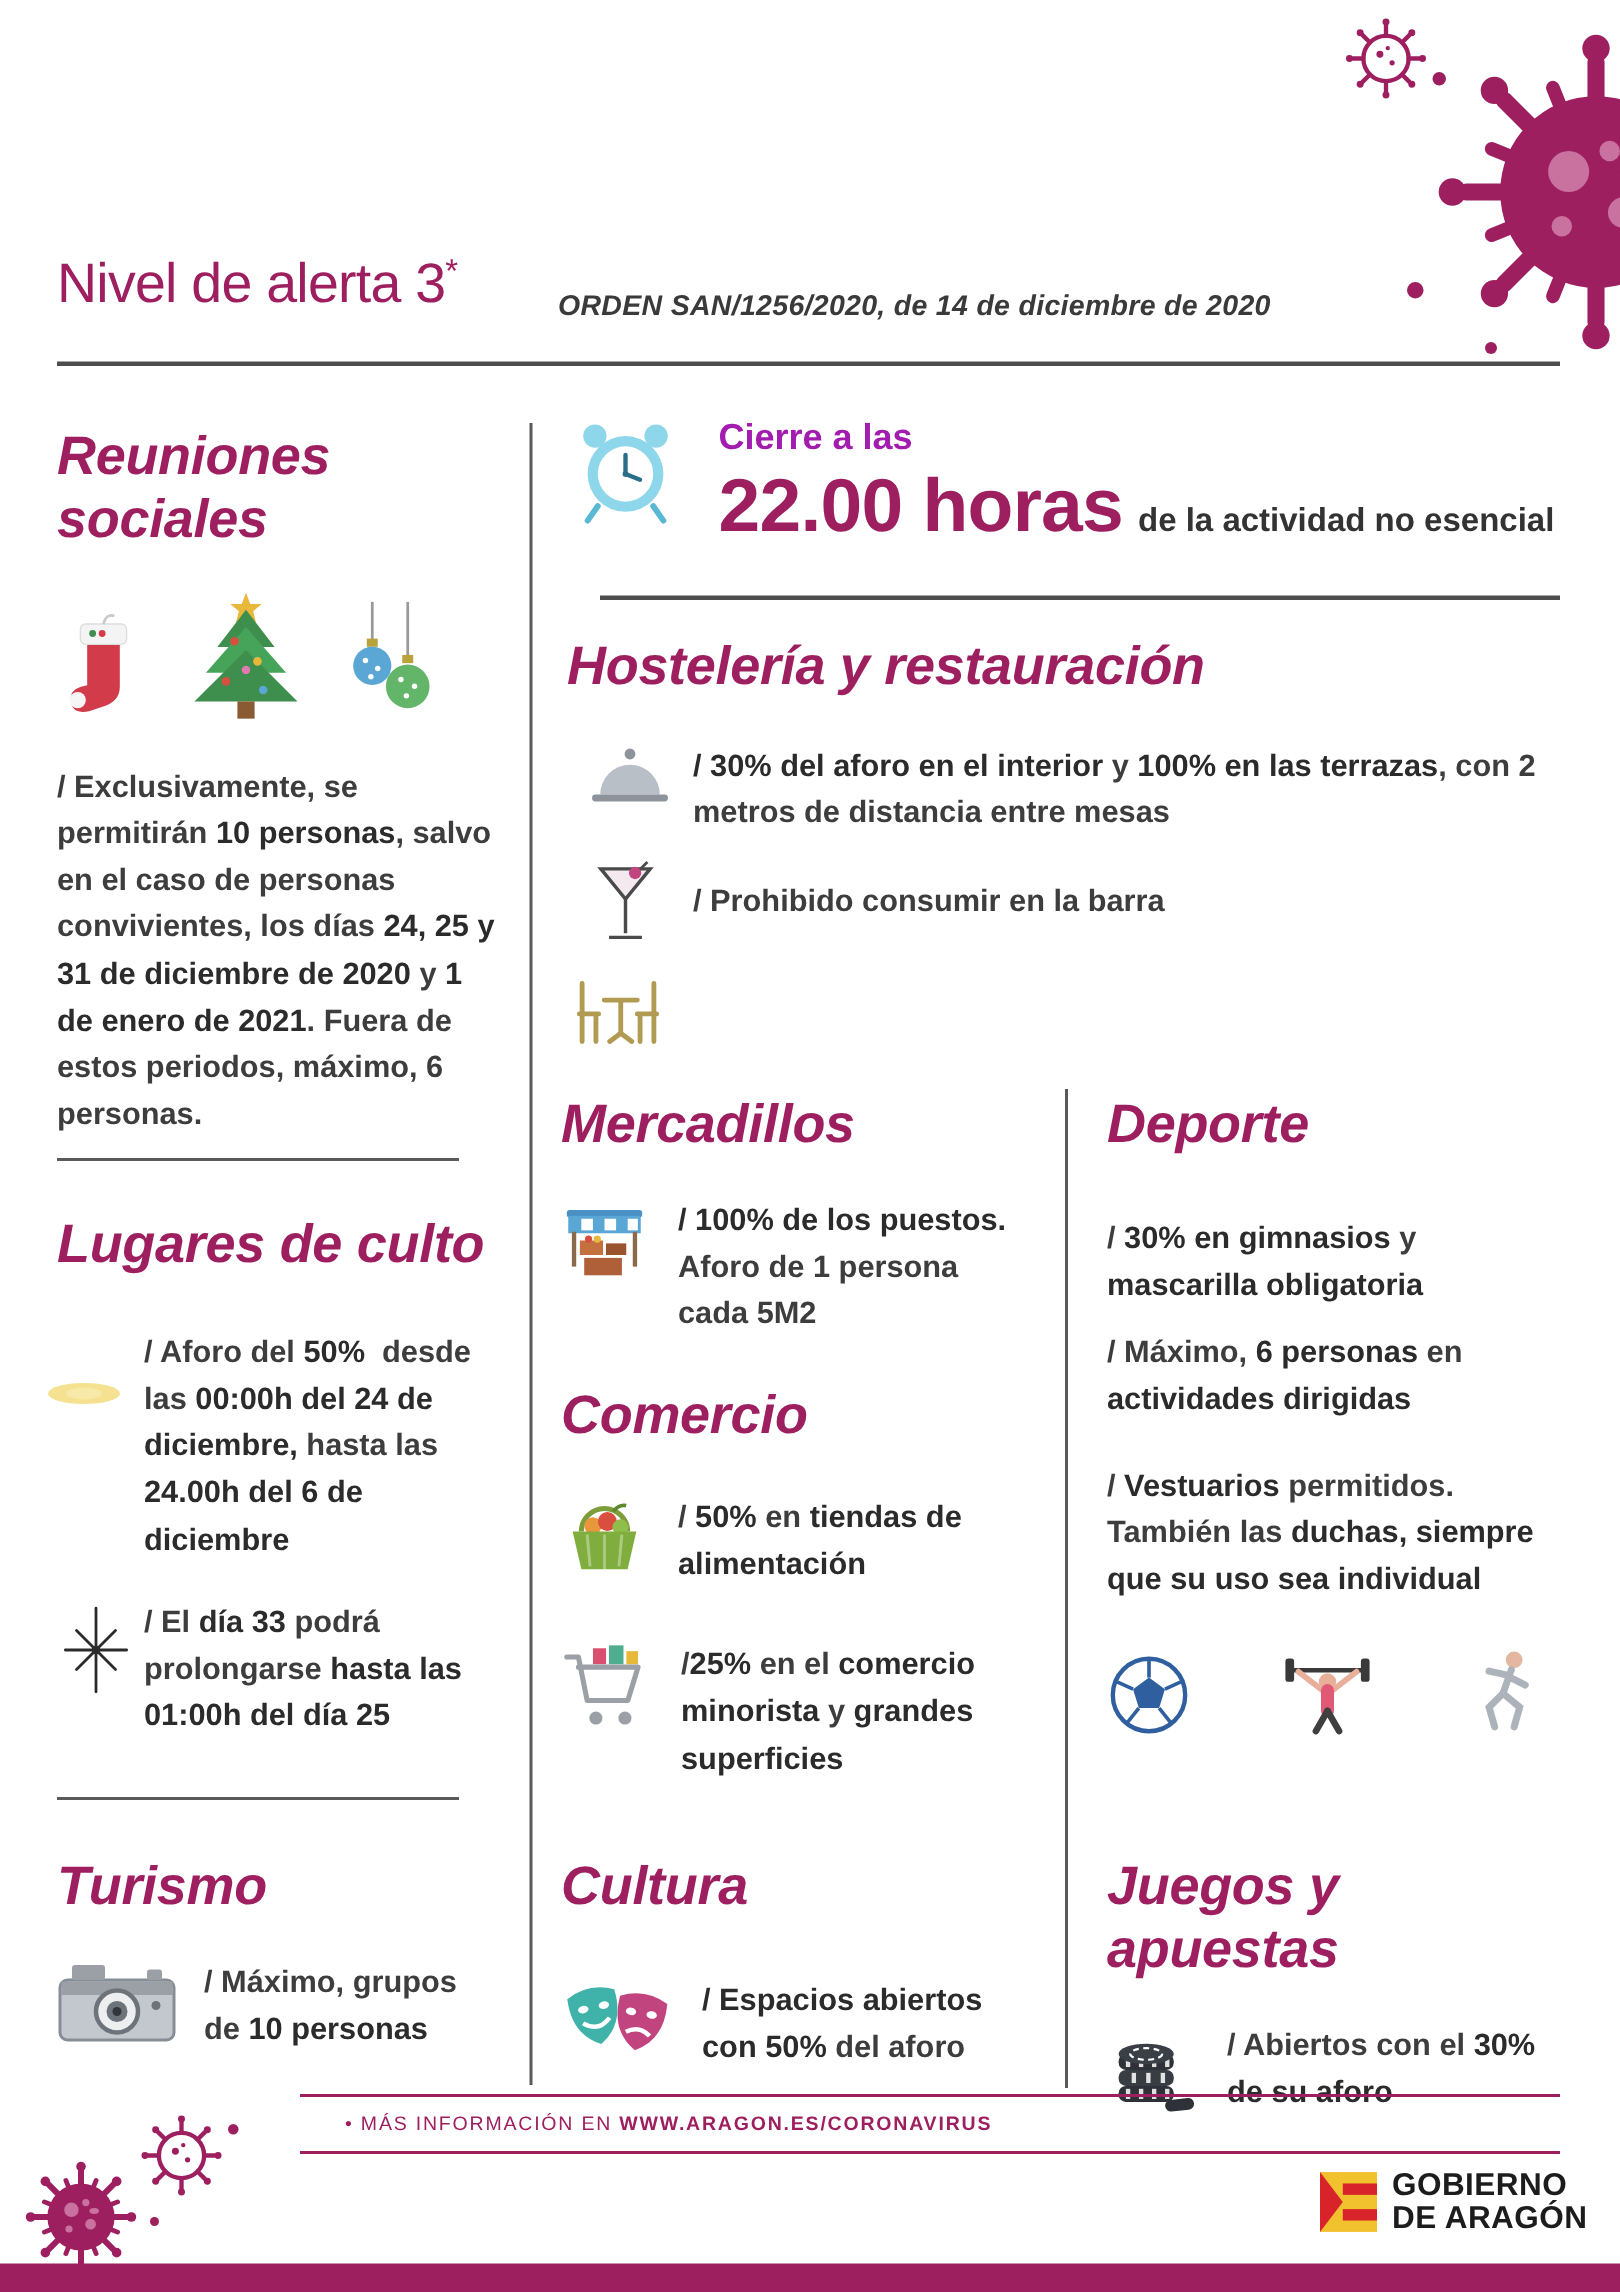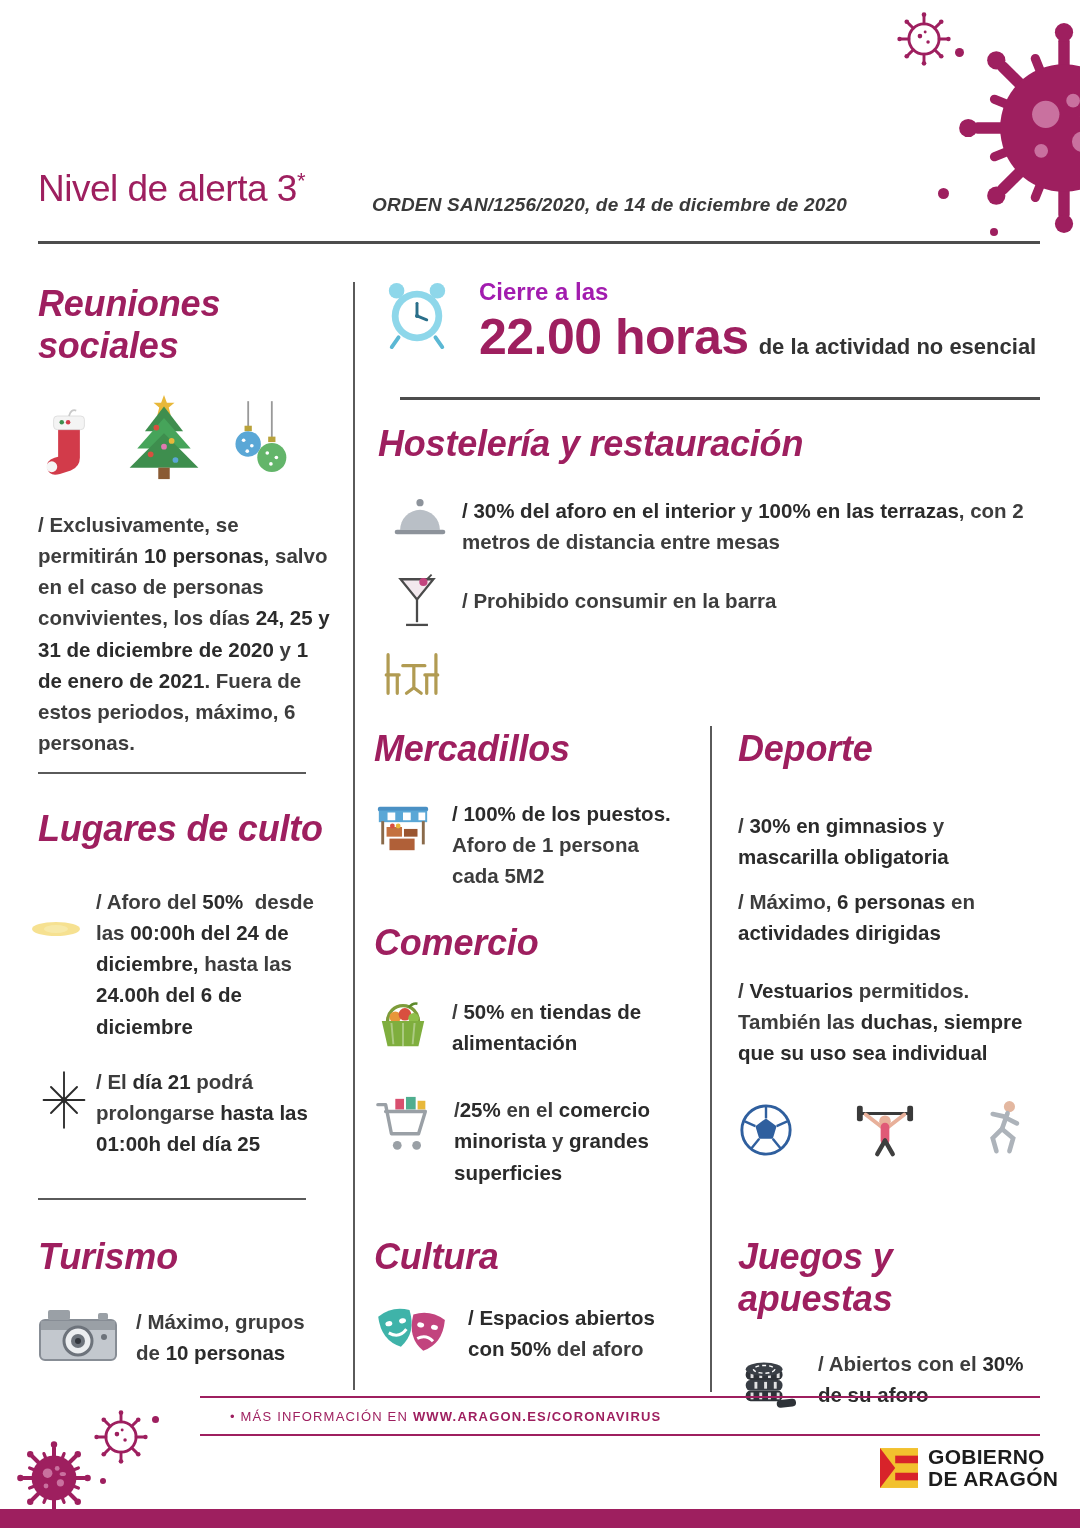--- a/index.html
+++ b/index.html
@@ -202,21 +202,21 @@
         <svg width="52" height="60" viewBox="0 0 56 64">
           <g stroke="#2b2b2b" stroke-width="2" stroke-linecap="round">
             <line x1="28" y1="2" x2="28" y2="62"></line>
               <line x1="6" y1="32" x2="50" y2="32"></line>
             <line x1="14" y1="18" x2="42" y2="46"></line>
               <line x1="42" y1="18" x2="14" y2="46"></line>
           </g>
           <circle cx="28" cy="32" r="3" fill="#2b2b2b"></circle>
         </svg>
       </span>
-      <p class="body-t" style="width:238px;">/ El <b>día 21</b> podrá prolongarse <b>hasta las 01:00h del día 25</b></p>
+      <p class="body-t" style="width:238px;">/ El <b>día 33</b> podrá prolongarse <b>hasta las 01:00h del día 25</b></p>
     </div>
   </section>
 
   <div class="abs thinrule" style="left:38px;top:1198px;width:268px;"></div>
 
   <section class="abs" style="left:38px;top:1236px;width:302px;">
     <h2 class="sec-h">Turismo</h2>
     <div class="row" style="margin-top:28px;gap:18px;">
       <span class="ic">
         <svg width="80" height="58" viewBox="0 0 80 58">
@@ -349,21 +349,21 @@
           <circle cx="24" cy="52" r="4.5" fill="#9aa0a6"></circle>
             <circle cx="44" cy="52" r="4.5" fill="#9aa0a6"></circle>
         </svg>
       </span>
       <p class="body-t" style="width:240px;">/<b>25%</b> en el <b>comercio minorista</b> y <b>grandes superficies</b></p>
     </div>
   </section>
 
   <section class="abs" style="left:374px;top:1236px;width:322px;">
     <h2 class="sec-h">Cultura</h2>
-    <div class="row" style="margin-top:24px;gap:18px;">
+    <div class="row" style="margin-top:40px;gap:18px;">
       <span class="ic">
         <svg width="76" height="62" viewBox="0 0 76 60">
           <g transform="rotate(-12 24 30)">
             <path d="M8,10 Q24,2 40,10 Q42,34 24,44 Q6,34 8,10 Z" fill="#3fb3a9"></path>
             <ellipse cx="17" cy="19" rx="3.5" ry="2.5" fill="#fff"></ellipse>
               <ellipse cx="31" cy="19" rx="3.5" ry="2.5" fill="#fff"></ellipse>
             <path d="M15,28 Q24,36 33,28" stroke="#fff" stroke-width="3" fill="none"></path>
           </g>
           <g transform="rotate(10 52 32)">
             <path d="M36,14 Q52,6 68,14 Q70,38 52,48 Q34,38 36,14 Z" fill="#c2447e"></path>

